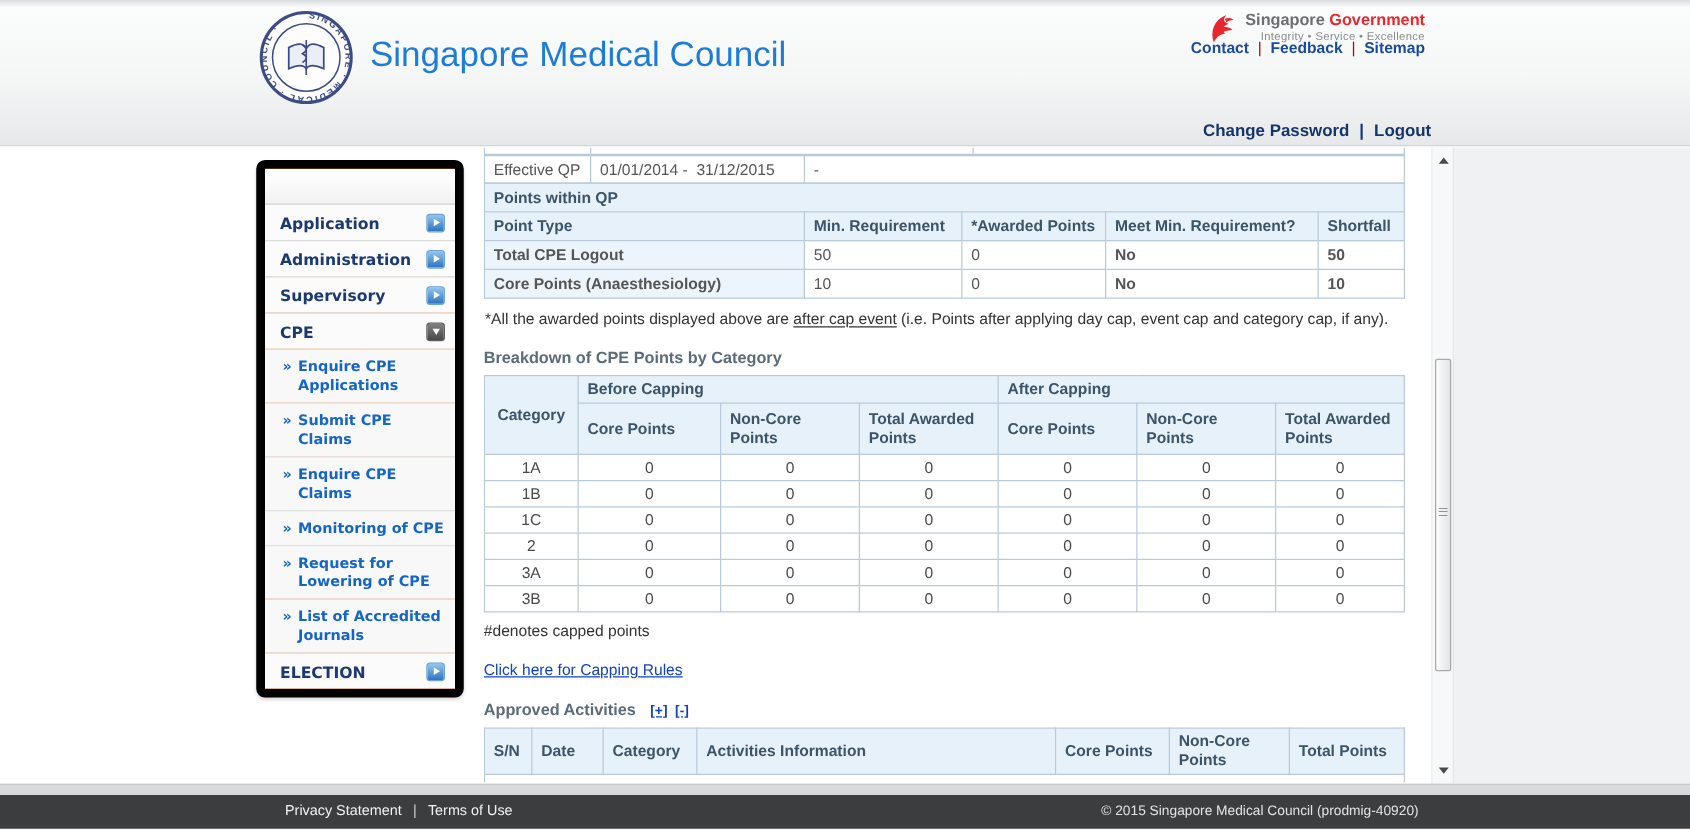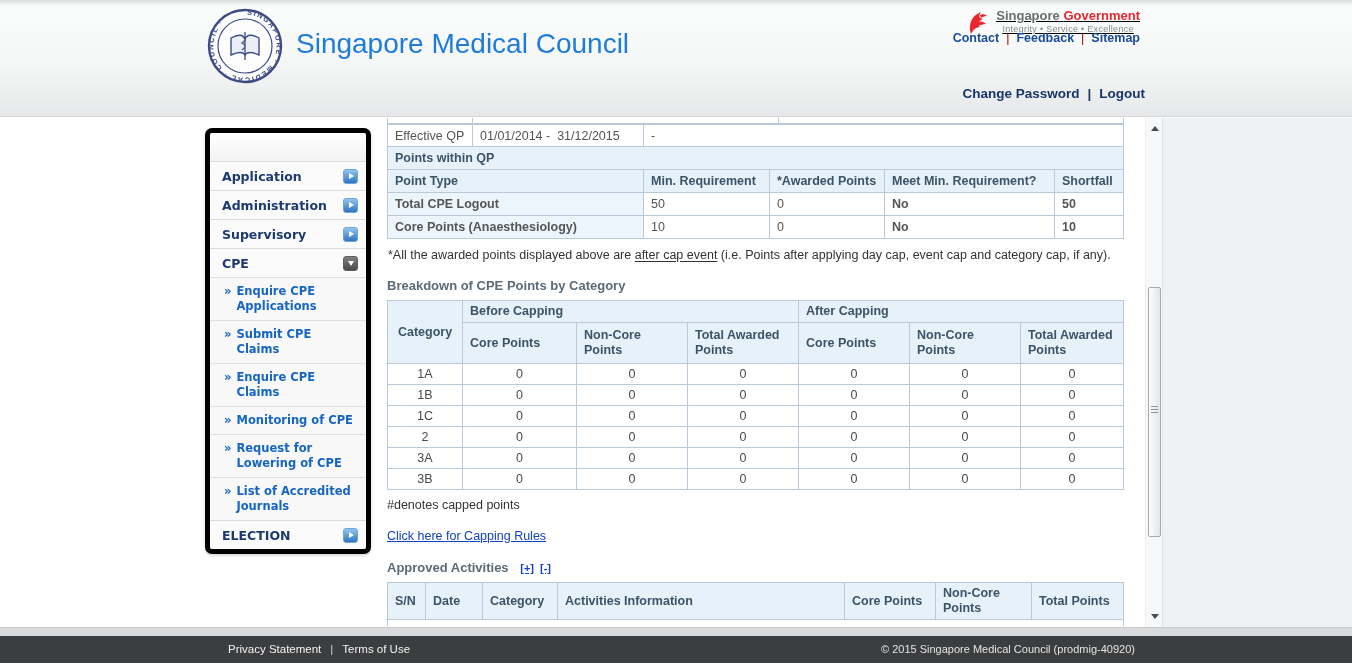--- a/index.html
+++ b/index.html
@@ -6,28 +6,28 @@
   html,body { width:1352px; height:664px; overflow:hidden; background:#fff;
               font-family:"Liberation Sans", sans-serif; }
 
   
   .header { position:absolute; left:0; top:0; width:1352px; height:117px;
             background:linear-gradient(180deg,#d9dcde 0px,#fbfcfc 6px,#f5f6f6 62px,#e7e8e9 116px);
             border-bottom:1px solid #d2d4d6; }
   .seal { position:absolute; left:206px; top:7px; width:78px; height:78px; }
   .site-title { position:absolute; left:296px; top:28px; font-size:28px; color:#1e7cd9; letter-spacing:0; }
   .gov-block { position:absolute; top:9px; right:212px; display:flex; align-items:flex-start; cursor:pointer; }
-  .gov-text { text-align:center; margin-left:6px;text-decoration:underline; }
+  .gov-text { text-align:right; margin-left:6px; }
   .gov-name { font-size:13px; font-weight:bold; line-height:14px; }
   .gov-name .g1 { color:#6d6e71; } .gov-name .g2 { color:#e8262d; }
   .gov-tag { font-size:9px; color:#8a8b8d; margin-top:1px; letter-spacing:.3px; }
   .top-links { position:absolute; top:31px; right:212px; font-size:12.5px; font-weight:bold; color:#1a4b9b; }
   .top-links a { color:#1a4b9b; text-decoration:none; }
   .top-links .sep { color:#b30000; margin:0 7px; font-weight:normal; }
-  .account-links { position:absolute; top:86px; right:207px; font-size:13.5px; font-weight:bold; color:#16366b; }
+  .account-links { position:absolute; top:97px; right:207px; font-size:13.5px; font-weight:bold; color:#16366b; }
   .account-links a { color:#16366b; text-decoration:none; }
   .account-links .sep { margin:0 8px; }
 
   
   .page { position:absolute; left:0; top:118px; width:1352px; height:509px; background:#ffffff; }
   .gray-right { position:absolute; left:1162px; top:0; width:190px; height:509px;
                 background:#f0f1f2; border-left:1px solid #e3e4e5; }
 
   
   .scrollbar { position:absolute; left:1145px; top:0; width:17px; height:509px;
@@ -36,21 +36,21 @@
   .sb-arrow.up { top:2px; } .sb-arrow.down { top:490px; }
   .tri-up { width:0;height:0;border-left:4px solid transparent;border-right:4px solid transparent;border-bottom:5px solid #4a4a4a; }
   .tri-dn { width:0;height:0;border-left:4px solid transparent;border-right:4px solid transparent;border-top:5px solid #4a4a4a; }
   .sb-thumb { position:absolute; left:2px; top:169px; width:13px; height:250px; border:1px solid #a7a9ab;
               border-radius:2px; background:linear-gradient(90deg,#fdfdfd,#e2e4e6); cursor:pointer; }
   .sb-thumb::after { content:""; position:absolute; left:2px; right:2px; top:118px; height:9px;
               background:repeating-linear-gradient(180deg,#8f9193 0 1px,transparent 1px 3px); }
 
   
   .sidebar { position:absolute; left:205px; top:10px; width:166px; background:#f97316;
-             border:5px solid #000000; border-radius:7px; box-shadow:0 2px 3px rgba(0,0,0,.15);
+             border:7px solid #000000; border-radius:7px; box-shadow:0 2px 3px rgba(0,0,0,.15);
              font-family:"DejaVu Sans", sans-serif; overflow:hidden; }
   .sb-cap { height:28px; background:linear-gradient(180deg,#ffffff,#f2f2f2); }
   .nav-item { height:29px; display:flex; align-items:center; padding:0 8px 0 12px;
               border-top:1px solid #dcdcdc; cursor:pointer; background:#fbfbfb; }
   .nav-item .lbl { flex:1; font-size:12.5px; font-weight:bold; color:#1d3a70; }
   .arrow-btn { width:15px; height:15px; border-radius:3px; display:flex; align-items:center; justify-content:center; }
   .arrow-btn.blue { background:linear-gradient(180deg,#93c5ef,#2f74c0); border:1px solid #6ea3d6; }
   .arrow-btn.dark { background:linear-gradient(180deg,#808080,#494949); border:1px solid #5d5d5d; }
   .tri-right { width:0;height:0;border-left:5px solid #fff;border-top:3px solid transparent;border-bottom:3px solid transparent; margin-left:1px;}
   .tri-down { width:0;height:0;border-top:5px solid #fff;border-left:3px solid transparent;border-right:3px solid transparent; margin-top:1px;}

